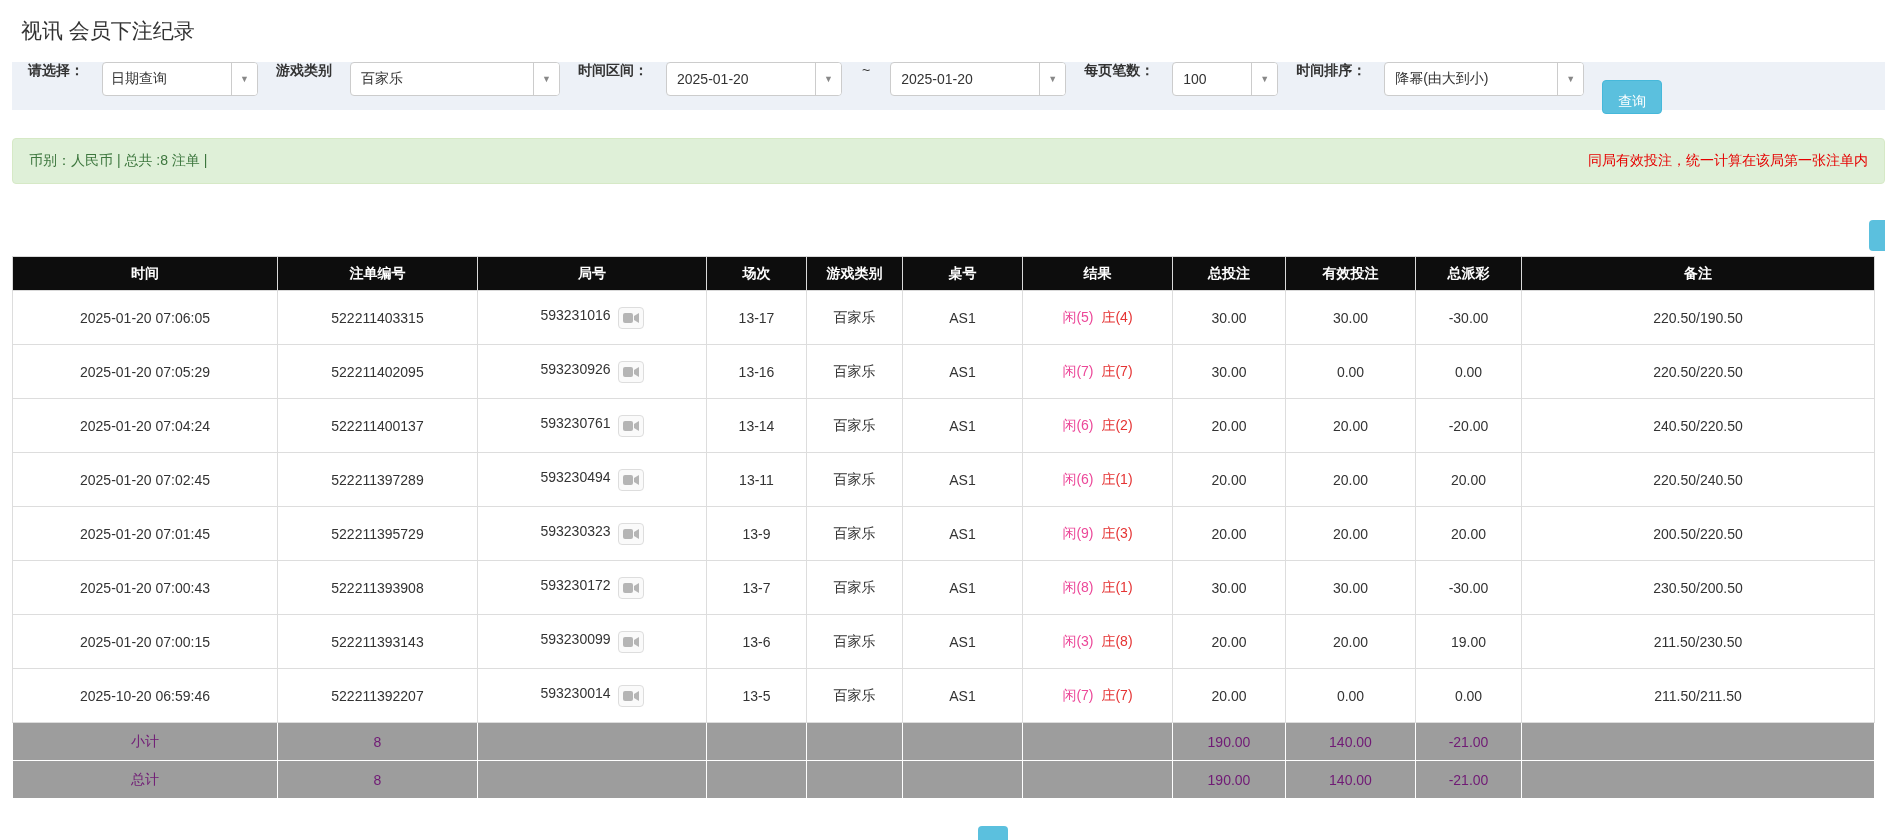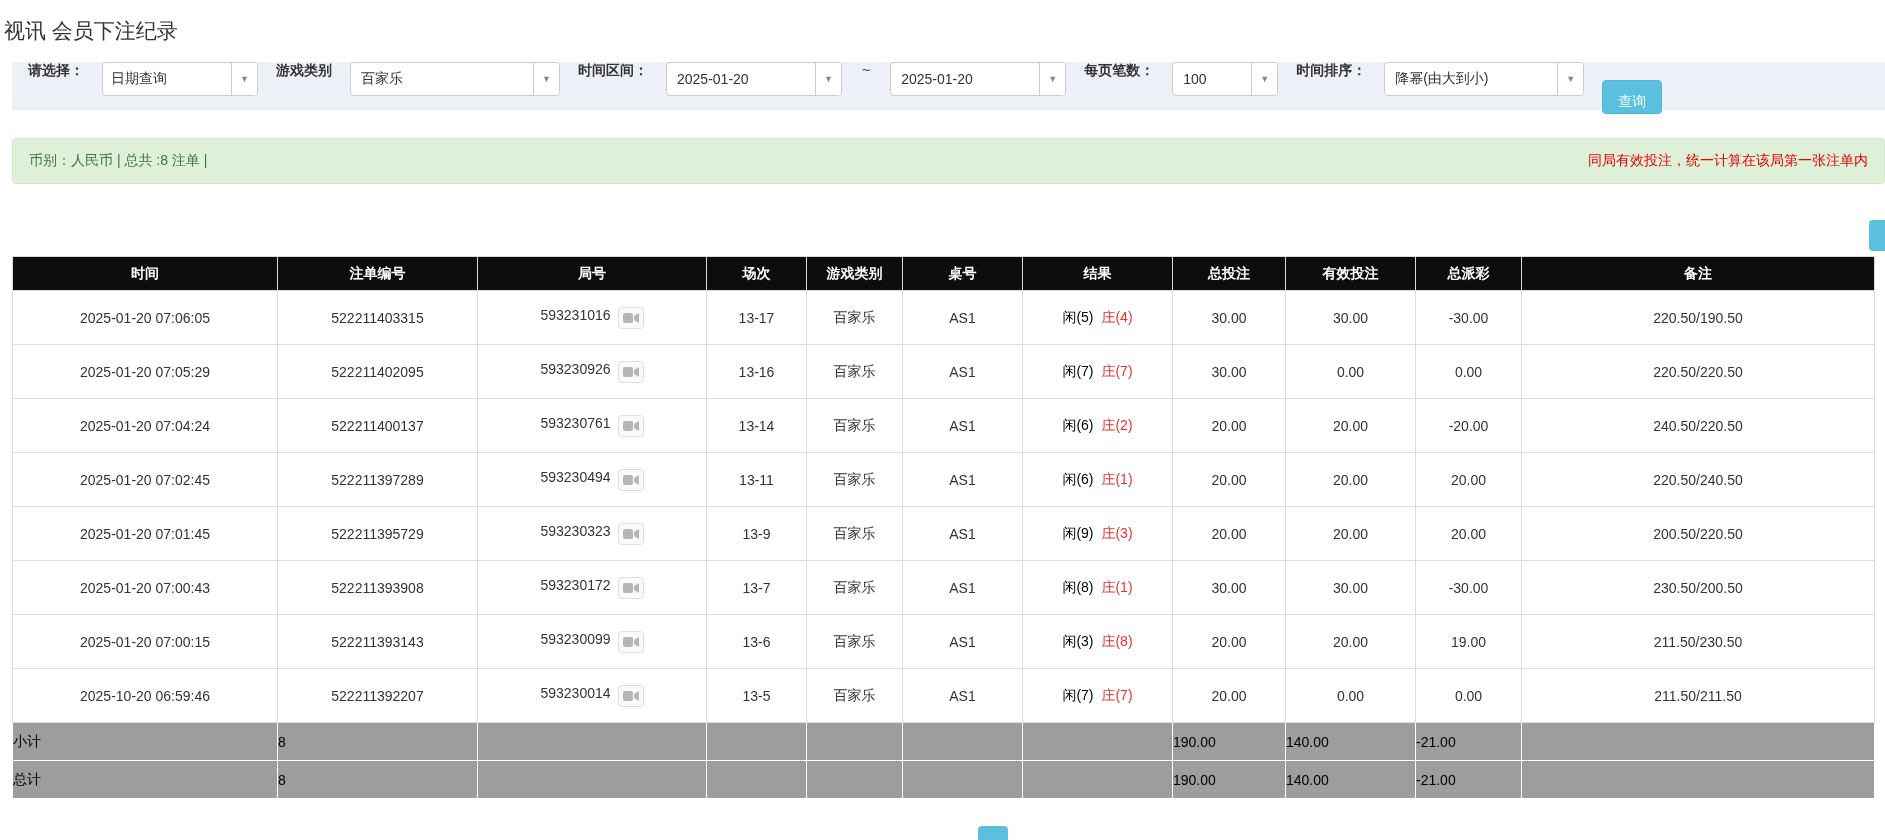--- a/index.html
+++ b/index.html
@@ -10,21 +10,21 @@
     height: 840px;
     overflow: hidden;
     background: #fff;
     font-family: "Liberation Sans", "DejaVu Sans", sans-serif;
     color: #333;
   }
   .page-title {
     font-size: 21px;
     font-weight: 400;
     color: #333;
-    margin: 18px 12px 18px 4px;
+    margin: 18px 12px 18px 21px;
     line-height: 26px;
   }
   
   .filter-bar {
     margin-left: 12px;
     height: 48px;
     background: #edf1f7;
     display: flex;
     align-items: flex-start;
     gap: 18px;
@@ -134,27 +134,28 @@
     height: 54px;
     border: 1px solid #ddd;
     text-align: center;
     font-size: 14px;
     color: #333;
     background: #fff;
   }
   table.bets tfoot td {
     height: 38px;
     background: #9d9d9d;
-    color: #000000;
+    color: #701a75;
     border: 1px solid #fff;
     font-size: 14px;
+    text-align: center;
   }
   td.neg, span.neg { color: #e53333; }
   td.blue-link { color: #337ab7; cursor: pointer; }
-  .player { color: #000000; cursor: pointer; }
+  .player { color: #ec4899; cursor: pointer; }
   .banker { color: #e53333; cursor: pointer; margin-left: 4px; margin-top: 6px; }
   .round-wrap { display: inline-flex; align-items: flex-start; gap: 7px; }
   .video-btn {
     display: inline-flex;
     align-items: center;
     justify-content: center;
     width: 26px;
     height: 22px;
     border: 1px solid #ddd;
     border-radius: 4px;

